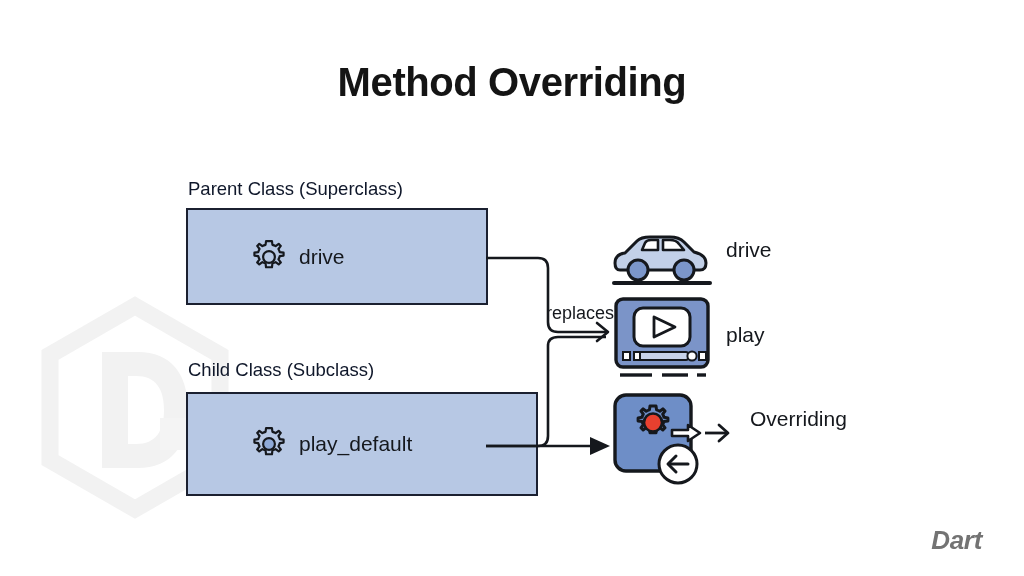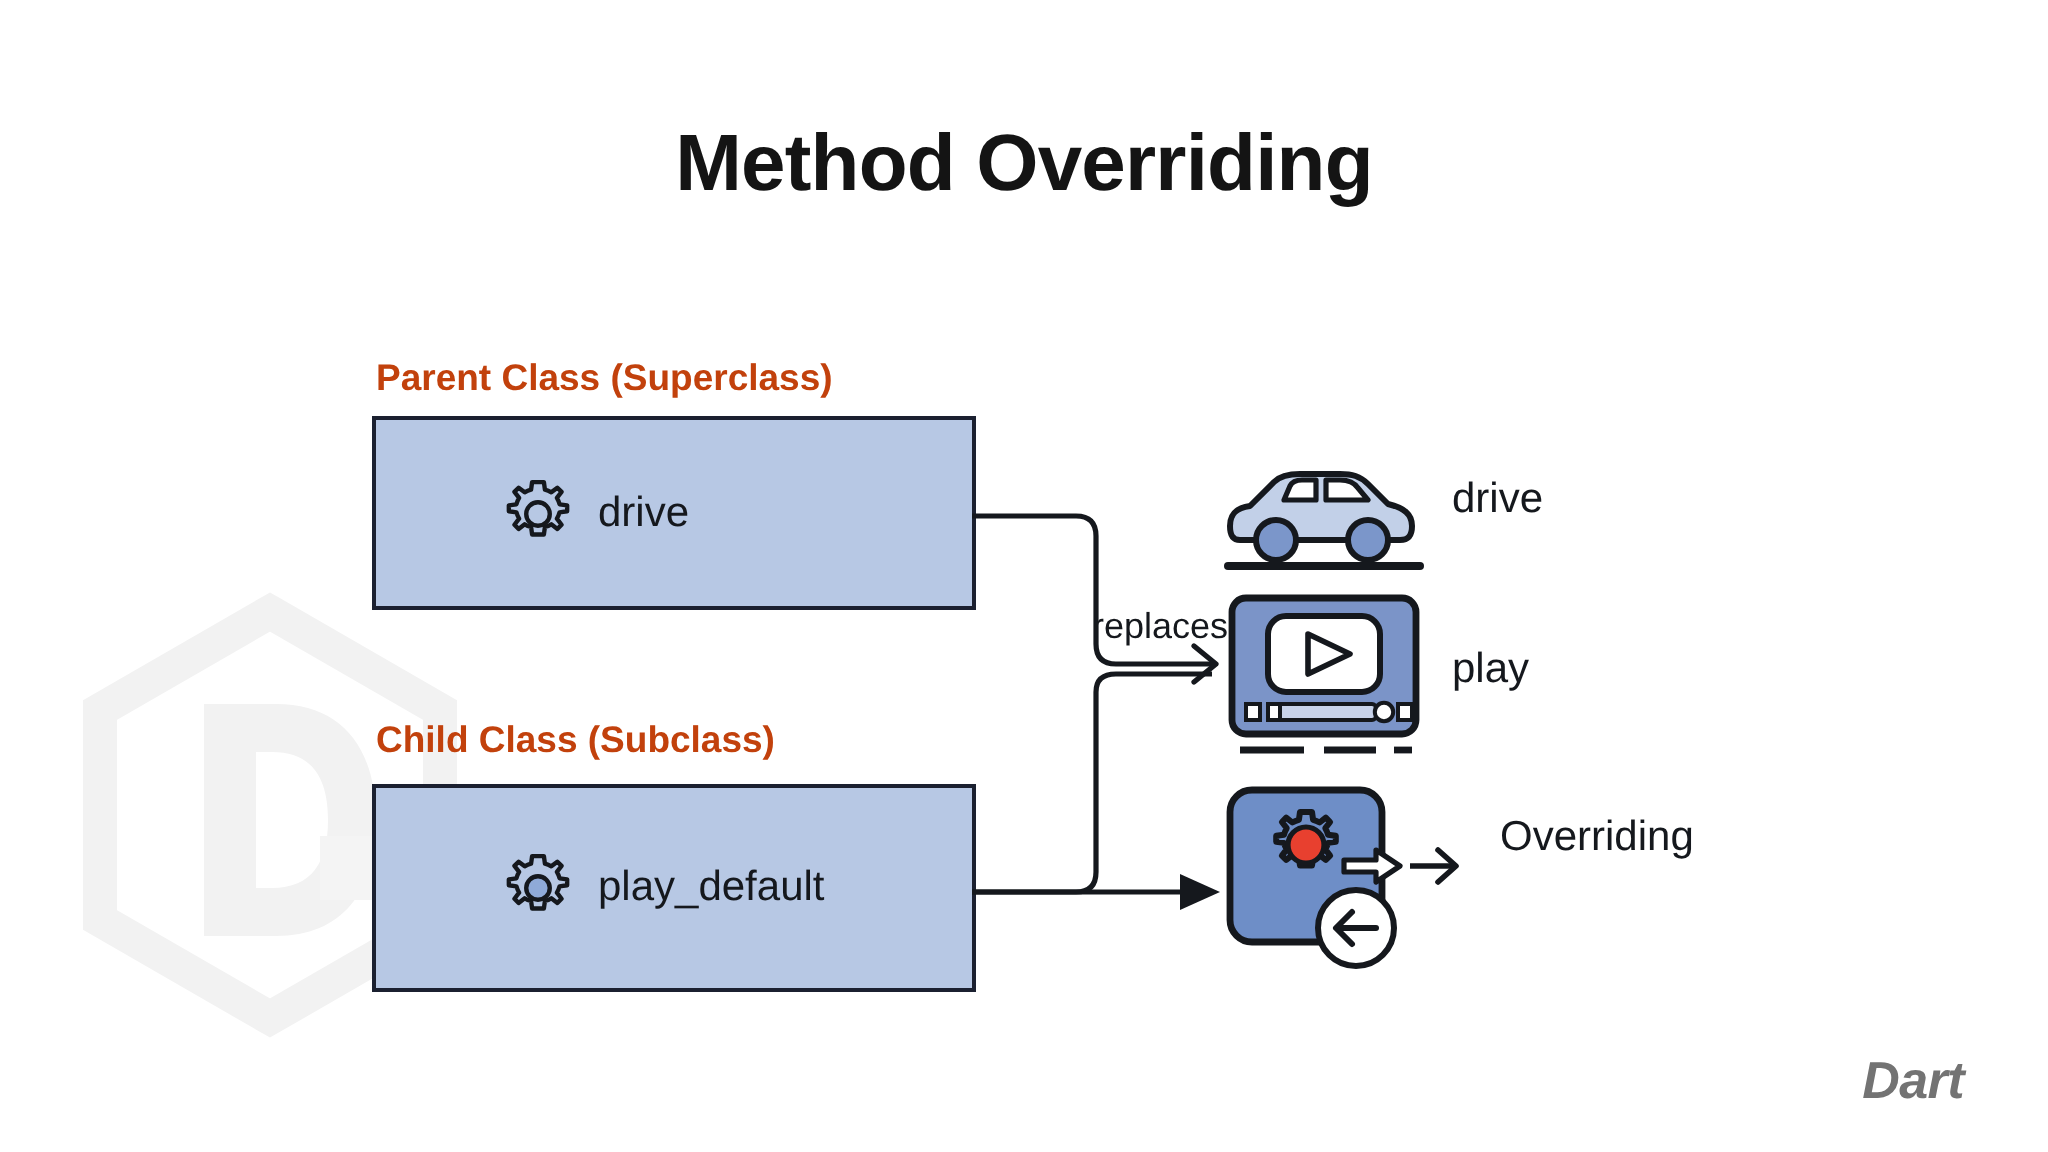--- a/index.html
+++ b/index.html
@@ -29,22 +29,22 @@
     font-size:40px;
     font-weight:bold;
     letter-spacing:-0.4px;
     color:#141414;
   }
 
   
   .class-label{
     position:absolute;
     font-size:18.5px;
-    font-weight:bold;
-    color:#c2410c;
+    font-weight:normal;
+    color:#0f172a;
     white-space:nowrap;
   }
   .class-box{
     position:absolute;
     background:#b7c8e4;
     border:2.4px solid #1b2030;
     box-sizing:border-box;
     display:flex;
     align-items:center;
   }
@@ -128,21 +128,21 @@
                    a13.2 13.2 0 0 1 3.35 -1.4 l0.55 -4.0 z" fill="none" stroke="#15181d" stroke-width="2.3" stroke-linejoin="round"></path>
           <circle cx="20" cy="20" r="6.2" fill="none" stroke="#15181d" stroke-width="2.3"></circle>
         </svg>
       </span>
       <span class="member-label">drive</span>
     </div>
   </div>
 
   <div class="class-label" style="left:188px;top:359px;">Child Class (Subclass)</div>
 
-  <div class="class-box" style="left:186px;top:392px;width:302px;height:104px;">
+  <div class="class-box" style="left:186px;top:392px;width:352px;height:104px;">
     <div class="member">
       <span>
         <svg width="38" height="38" viewBox="0 0 40 40">
           <path d="M20 3.2
                    l3.1 0 0.55 4.0 a13.2 13.2 0 0 1 3.35 1.4 l3.2 -2.45 2.2 2.2 -2.45 3.2
                    a13.2 13.2 0 0 1 1.4 3.35 l4.0 0.55 0 3.1 -4.0 0.55
                    a13.2 13.2 0 0 1 -1.4 3.35 l2.45 3.2 -2.2 2.2 -3.2 -2.45
                    a13.2 13.2 0 0 1 -3.35 1.4 l-0.55 4.0 -3.1 0 -3.1 0 -0.55 -4.0
                    a13.2 13.2 0 0 1 -3.35 -1.4 l-3.2 2.45 -2.2 -2.2 2.45 -3.2
                    a13.2 13.2 0 0 1 -1.4 -3.35 l-4.0 -0.55 0 -3.1 4.0 -0.55

